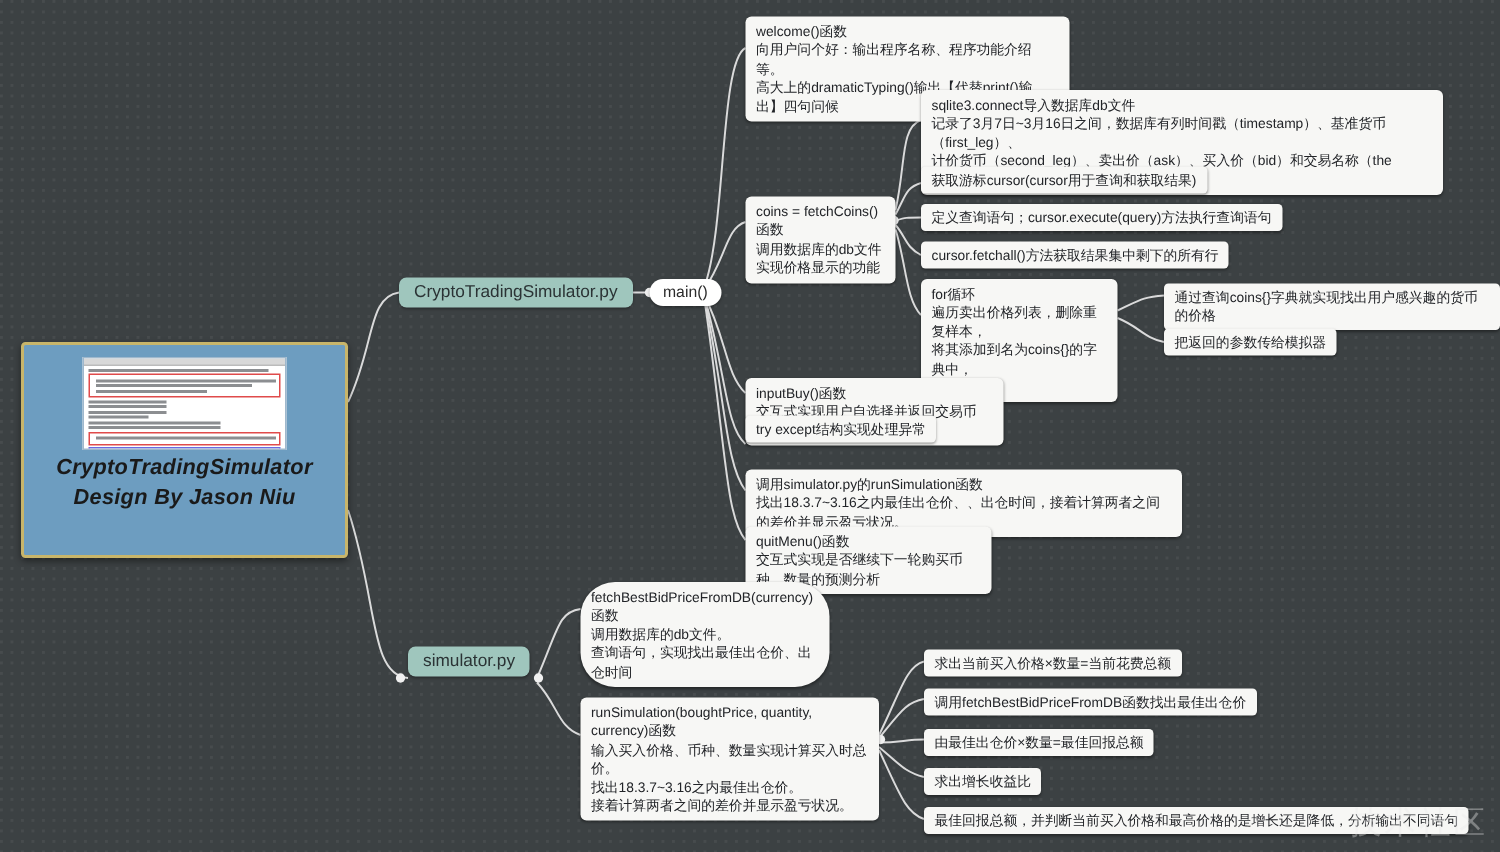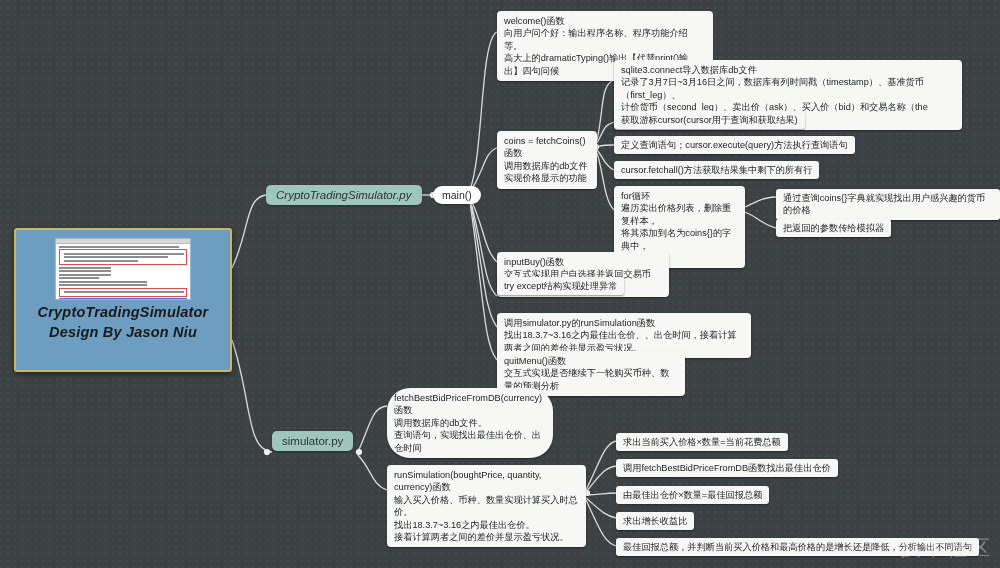--- a/index.html
+++ b/index.html
@@ -171,21 +171,21 @@
       <div class="tl-box-blue">
         
         
       </div>
 
     </div>
     <div class="root-title">CryptoTradingSimulator</div>
     <div class="root-title">Design By Jason Niu</div>
   </div>
 
-  <div class="pill" style="left:266px; top:185px;font-style:italic;">CryptoTradingSimulator.py</div>
+  <div class="pill" style="left:266px; top:185px;">CryptoTradingSimulator.py</div>
 
   <div class="pill" style="left:272px; top:431px;">simulator.py</div>
 
   <div class="pill small" style="left:433px; top:186px;">main()</div>
 
   <div class="card" style="left:497px; top:11px; width:216px;">welcome()函数
 向用户问个好：输出程序名称、程序功能介绍等。
 高大上的dramaticTyping()输出【代替print()输出】四句问候</div>
 
   <div class="card" style="left:614px; top:60px; width:348px;">sqlite3.connect导入数据库db文件
@@ -209,24 +209,24 @@
 
   <div class="card one" style="left:776px; top:189px;">通过查询coins{}字典就实现找出用户感兴趣的货币的价格</div>
 
   <div class="card one" style="left:776px; top:219px;">把返回的参数传给模拟器</div>
 
   <div class="card" style="left:497px; top:252px; width:172px;">inputBuy()函数
 交互式实现用户自选择并返回交易币种、交易量</div>
 
   <div class="card one" style="left:497px; top:277px;">try except结构实现处理异常</div>
 
-  <div class="card" style="left:497px; top:313px; width:254px;">调用simulator.py的runSimulation函数
+  <div class="card" style="left:497px; top:313px; width:291px;">调用simulator.py的runSimulation函数
 找出18.3.7~3.16之内最佳出仓价、、出仓时间，接着计算两者之间的差价并显示盈亏状况。</div>
 
-  <div class="card" style="left:497px; top:351px; width:188px;">quitMenu()函数
+  <div class="card" style="left:497px; top:351px; width:164px;">quitMenu()函数
 交互式实现是否继续下一轮购买币种、数量的预测分析</div>
 
   <div class="card" style="left:387px; top:388px; width:166px;border-radius:23px;">fetchBestBidPriceFromDB(currency)函数
 调用数据库的db文件。
 查询语句，实现找出最佳出仓价、出仓时间</div>
 
   <div class="card" style="left:387px; top:465px; width:199px;">runSimulation(boughtPrice, quantity, currency)函数
 输入买入价格、币种、数量实现计算买入时总价。
 找出18.3.7~3.16之内最佳出仓价。
 接着计算两者之间的差价并显示盈亏状况。</div>

